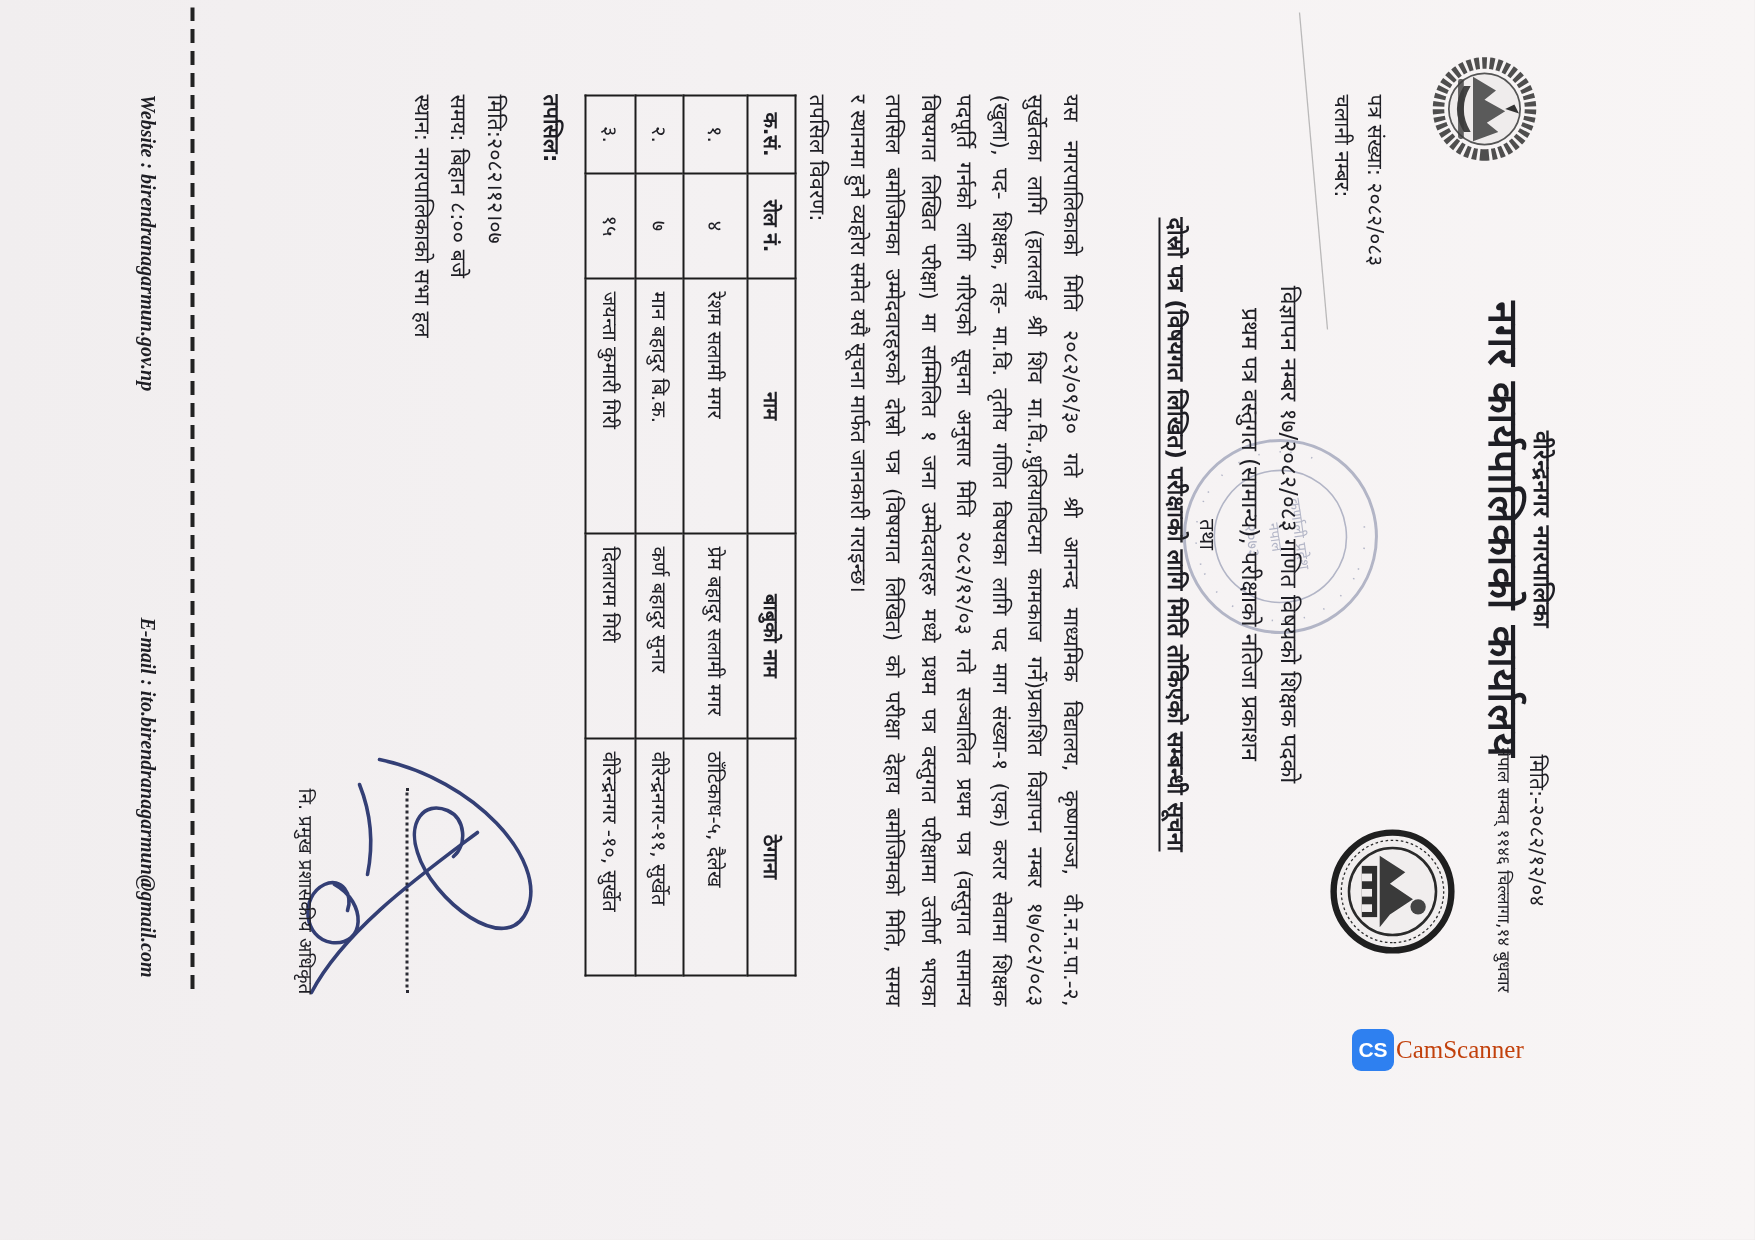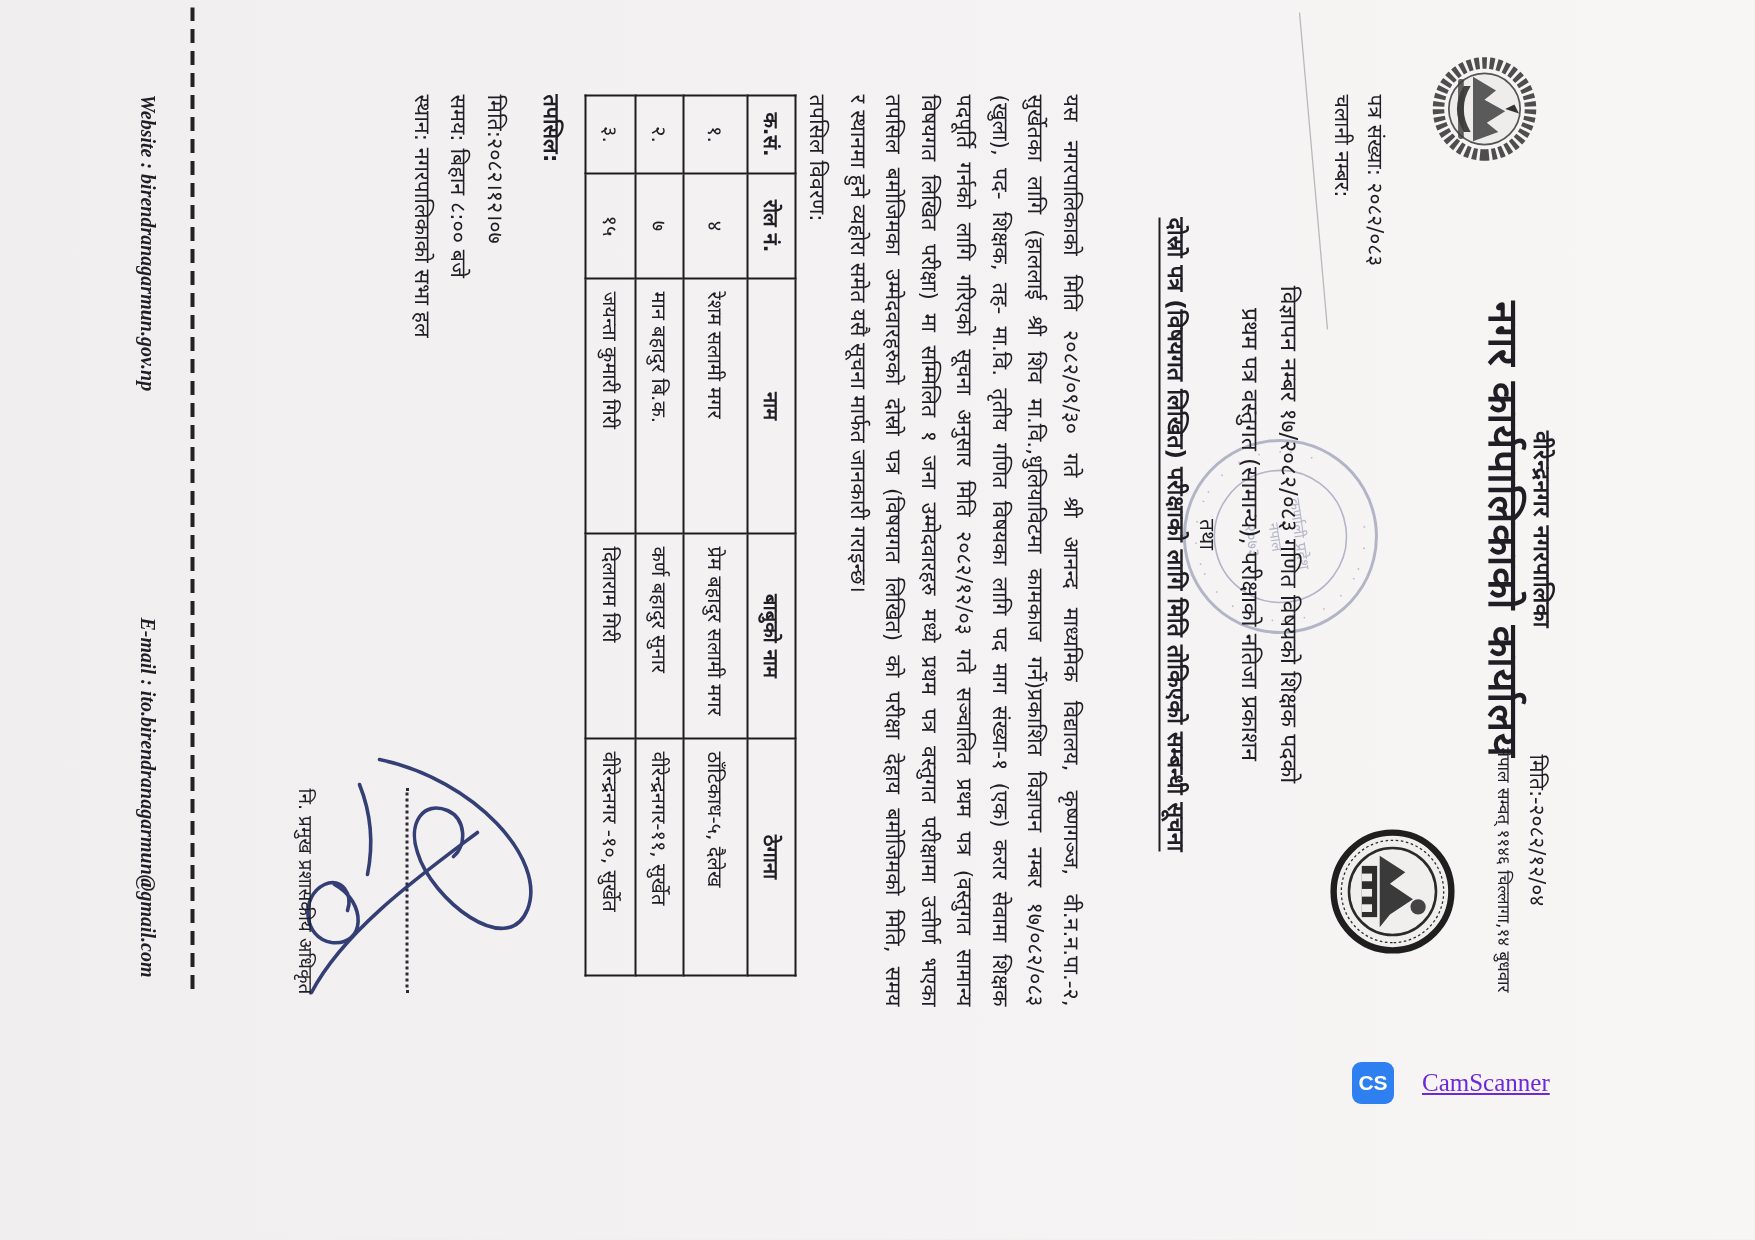--- a/index.html
+++ b/index.html
@@ -55,25 +55,25 @@
   
   .foot-dash{left:8px;top:1560px;width:987px;height:3.5px;
     background:repeating-linear-gradient(90deg,#222 0 14px,transparent 14px 22px);}
   .foot-web{left:95px;top:1596px;font-size:20px;font-style:italic;font-family:"Liberation Serif","DejaVu Serif",serif;font-weight:600;}
   .foot-mail{left:618px;top:1596px;font-size:20px;font-style:italic;font-family:"Liberation Serif","DejaVu Serif",serif;font-weight:600;}
   
   .emblem{left:52px;top:210px;}
   .logo{left:828px;top:298px;}
   .stamp{left:435px;top:372px;opacity:.62;transform:rotate(-8deg);}
   
-  .cam{position:absolute;left:1352px;top:1060px;width:230px;height:46px;display:flex;align-items:center;}
+  .cam{position:absolute;left:1352px;top:1027px;width:230px;height:46px;display:flex;align-items:center;}
   .cam-badge{width:42px;height:42px;border-radius:9px;background:#2e80f0;color:#fff;
     display:flex;align-items:center;justify-content:center;font-weight:bold;font-size:21px;
     font-family:"Liberation Sans",sans-serif;}
-  .cam-text{margin-left:28px;font-size:25px;color:#6d28d9;font-family:"Liberation Serif","DejaVu Serif",serif;text-decoration:underline;}
+  .cam-text{margin-left:2px;font-size:25px;color:#c2410c;font-family:"Liberation Serif","DejaVu Serif",serif;}
 </style>
 </head>
 <body>
 
 <div class="stage">
 
   <div class="doc">
 
     <svg class="abs crease" width="400" height="500">
       <line x1="13" y1="455" x2="330" y2="427" stroke="#9a9a9a" stroke-width="1.3" opacity="0.65"></line>

